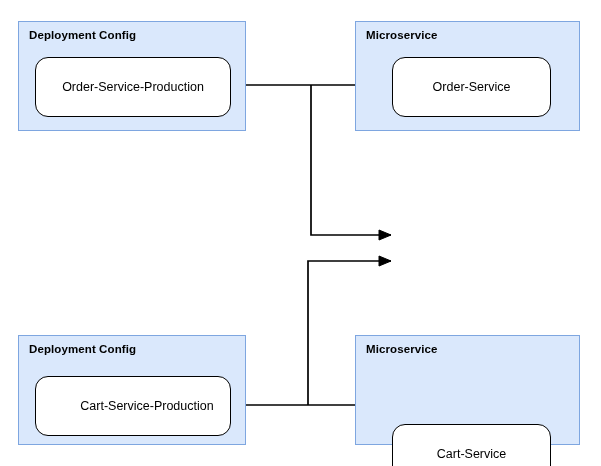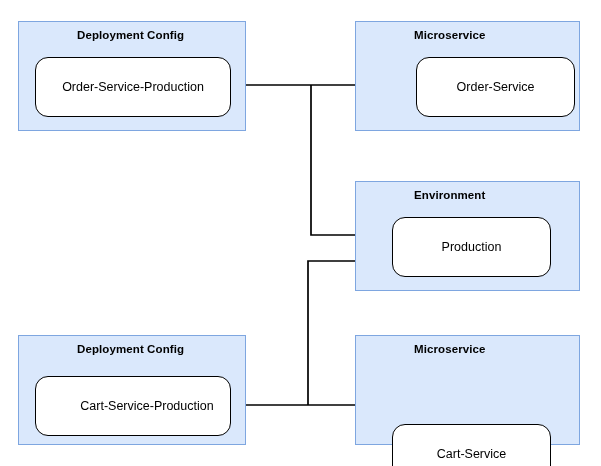--- a/index.html
+++ b/index.html
@@ -27,21 +27,20 @@
   }
   .group-label {
     position: absolute;
     left: 10px;
     top: 7px;
     font-size: 11.5px;
     font-weight: bold;
     color: #000000;
     letter-spacing: 0.1px;
     white-space: nowrap;
-    margin-left: 48px;
   }
   .node {
     position: absolute;
     background: #ffffff;
     border: 1.6px solid #000000;
     border-radius: 13px;
     box-sizing: border-box;
     display: flex;
     align-items: center;
     justify-content: center;
@@ -106,31 +105,25 @@
 
   <div class="group" style="left: 18px; top: 21px; width: 228px; height: 110px;">
     <span class="group-label">Deployment Config</span>
     <div class="node" style="left: 16px; top: 35px; width: 196px; height: 60px;">
       <span class="node-label">Order-Service-Production</span>
     </div>
   </div>
 
   <div class="group" style="left: 355px; top: 21px; width: 225px; height: 110px;">
     <span class="group-label">Microservice</span>
-    <div class="node" style="left: 36px; top: 35px; width: 159px; height: 60px; margin-left: 24px;">
+    <div class="node" style="left: 36px; top: 35px; width: 159px; height: 60px;">
       <span class="node-label">Order-Service</span>
     </div>
   </div>
 
-  <div class="group" style="left: 355px; top: 181px; width: 225px; height: 110px;">
-    <span class="group-label">Environment</span>
-    <div class="node" style="left: 36px; top: 35px; width: 159px; height: 60px;">
-      <span class="node-label">Production</span>
-    </div>
-  </div>
 
   <div class="group" style="left: 18px; top: 335px; width: 228px; height: 110px;">
     <span class="group-label">Deployment Config</span>
     <div class="node" style="left: 16px; top: 40px; width: 196px; height: 60px; padding-left: 28px;">
       <span class="node-label">Cart-Service-Production</span>
     </div>
   </div>
 
   <div class="group" style="left: 355px; top: 335px; width: 225px; height: 110px;">
     <span class="group-label">Microservice</span>

